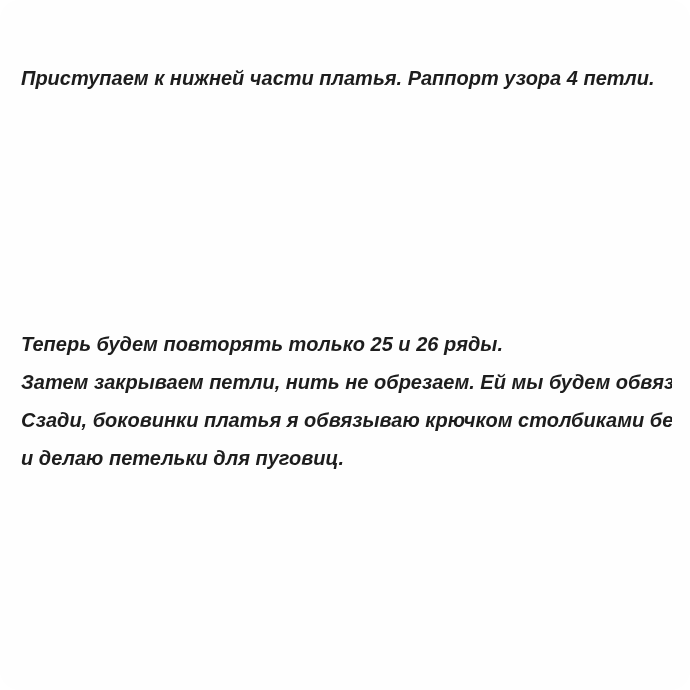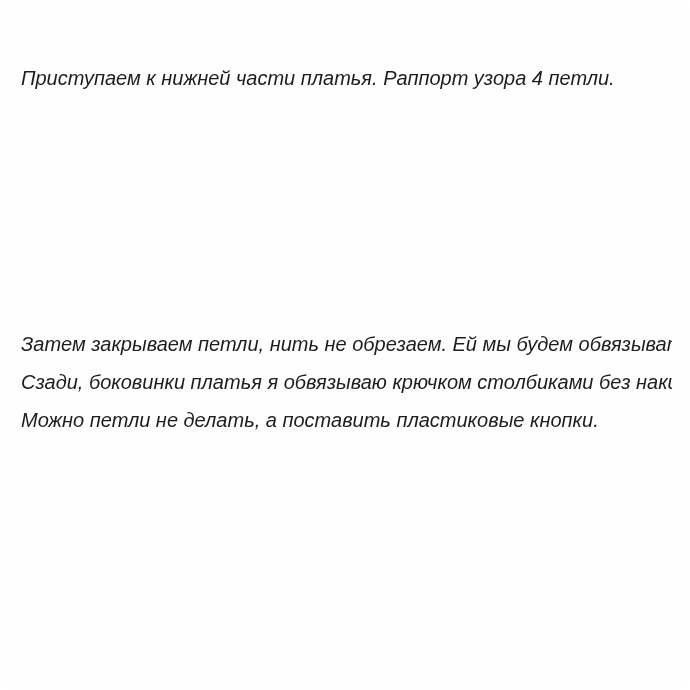--- a/index.html
+++ b/index.html
@@ -15,21 +15,21 @@
   }
   .page {
     width: 690px;
     height: 690px;
     background: #fefefe;
     box-sizing: border-box;
     padding: 59px 18px 0 21px;
     color: #1d1d1d;
     font-style: italic;
     font-size: 20px;
-    font-weight: 400;
+    font-weight: 700;
     border-radius: 19px;
   }
   .line {
     height: 38px;
     line-height: 38px;
     white-space: pre;
     overflow: hidden;
   }
   .list-line {
     padding-left: 47px;
@@ -54,17 +54,18 @@
   <div class="line list-line">
     
   </div>
   <div class="line list-line">
     
   </div>
   <div class="line list-line">
     
   </div>
 
+  <div class="line">Теперь будем повторять только 25 и 26 ряды.</div>
   <div class="line">Затем закрываем петли, нить не обрезаем. Ей мы будем обвязывать</div>
   <div class="line">Сзади, боковинки платья я обвязываю крючком столбиками без накида</div>
-  <div class="line">Можно петли не делать, а поставить пластиковые кнопки.</div>
+  <div class="line">и делаю петельки для пуговиц.</div>
 
 </div>
 
 </body></html>

